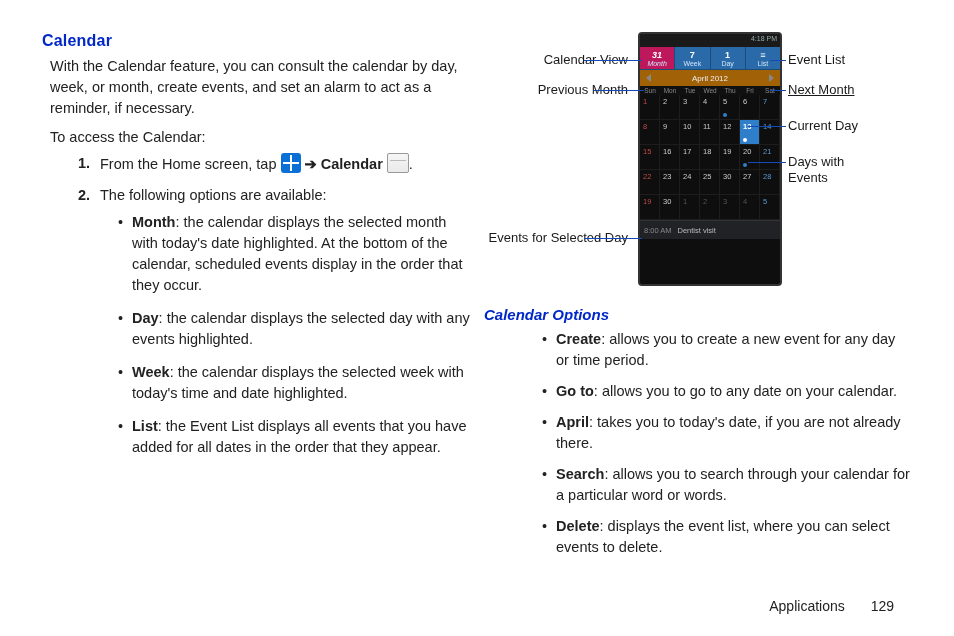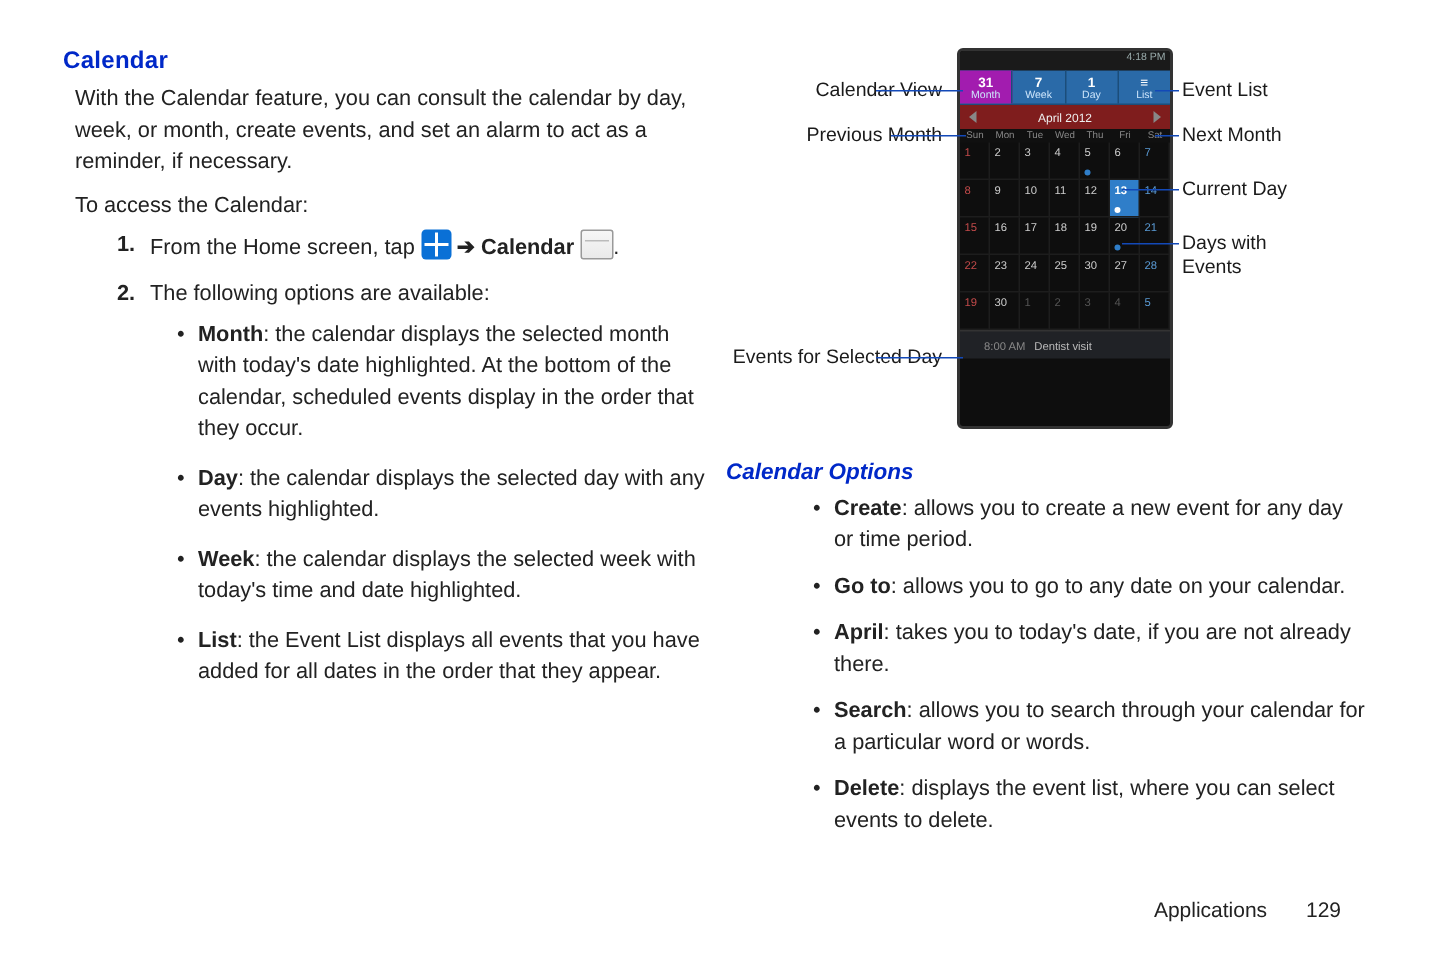--- a/index.html
+++ b/index.html
@@ -196,27 +196,27 @@
   .tab {
     flex: 1;
     text-align: center;
     padding: 3px 0 2px;
     font-size: 7px;
     color: #cde5fb;
     border-right: 1px solid #1b4d7a;
     position: relative;
   }
   .tab:last-child { border-right: none; }
-  .tab.sel { background: #a21caf; }
+  .tab.sel { background: #be185d; font-style: italic; }
   .tab .tnum { display:block; font-size:9px; font-weight:700; color:#fff; }
   .monthbar {
     display: flex;
     justify-content: center;
     align-items: center;
-    background: #7f1d1d;
+    background: #a16207;
     height: 16px;
     font-size: 8px;
     color: #eee;
     position: relative;
   }
   .monthbar .tri {
     position: absolute;
     top: 4px;
     width: 0; height: 0;
     border-top: 4px solid transparent;
@@ -255,21 +255,21 @@
   .cell .dot {
     position:absolute; left:3px; bottom:2px;
     width:4px; height:4px; border-radius:50%; background:#2f7ec9;
   }
   .eventrow {
     display:flex; align-items:center;
     background:#202226;
     height:18px;
     font-size:7.5px;
     color:#bbb;
-    padding:0 16px;
+    padding:0 4px;
     border-top:1px solid #333;
   }
   .eventrow .tm { color:#888; margin-right:6px; }
   .callout {
     position: absolute;
     font-size: 13px;
     color: #1a1a1a;
     line-height: 1.2;
   }
   .callout .lead {
@@ -397,21 +397,21 @@
       </div>
       <div class="callout" style="left:0; top:198px; width:140px; text-align:right;">
         <span>Events for Selected Day</span>
         <span class="lead" style="left:96px; top:8px; width:58px;"></span>
       </div>
 
       <div class="callout" style="left:300px; top:20px;">
         <span class="lead" style="left:-18px; top:8px; width:16px;"></span>
         <span>Event List</span>
       </div>
-      <div class="callout" style="left:300px; top:50px;">
+      <div class="callout" style="left:300px; top:50px;text-decoration:underline;">
         <span class="lead" style="left:-18px; top:8px; width:16px;"></span>
         <span>Next Month</span>
       </div>
       <div class="callout" style="left:300px; top:86px;">
         <span class="lead" style="left:-40px; top:8px; width:38px;"></span>
         <span>Current Day</span>
       </div>
       <div class="callout" style="left:300px; top:122px; width:90px;">
         <span class="lead" style="left:-40px; top:8px; width:38px;"></span>
         <span>Days with Events</span>

